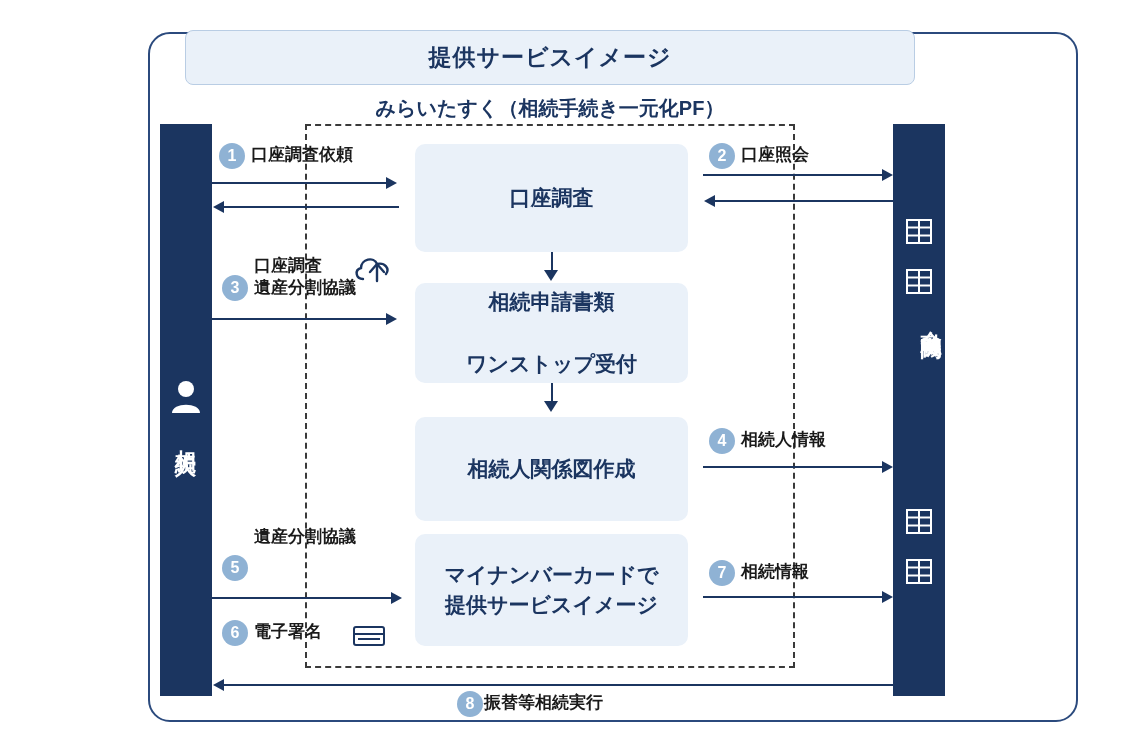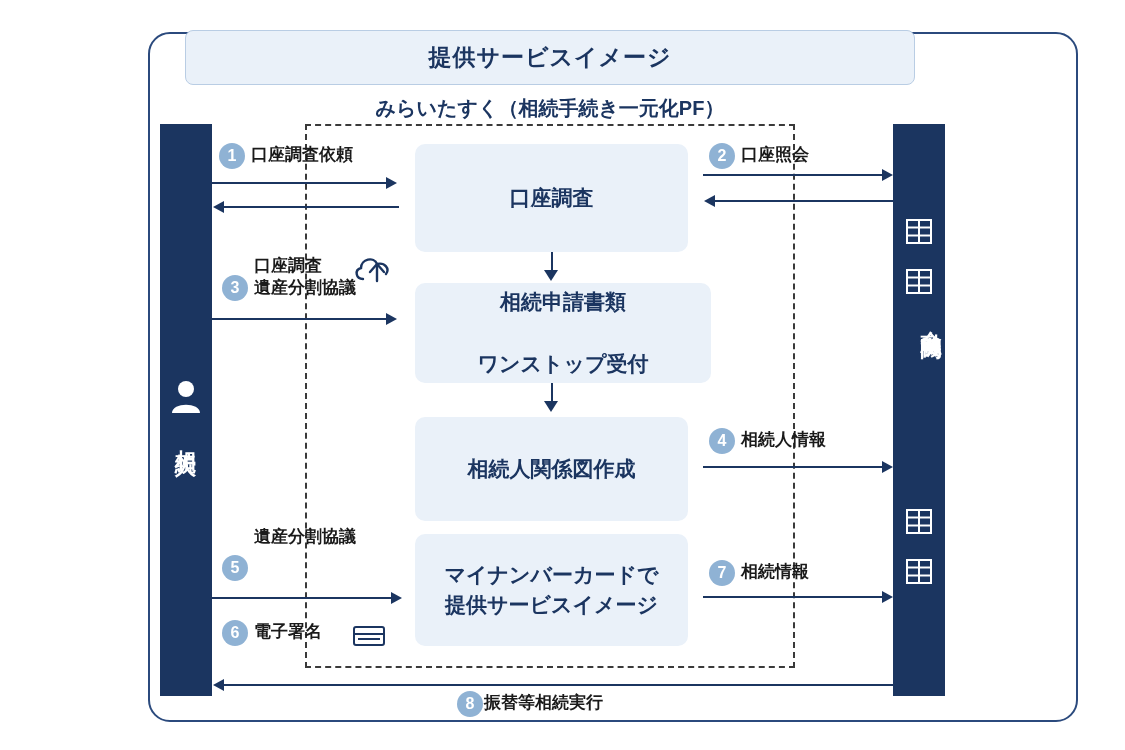--- a/index.html
+++ b/index.html
@@ -264,21 +264,21 @@
         <line x1="3" y1="11.5" x2="27" y2="11.5" stroke="#ffffff" stroke-width="2"></line>
         <line x1="3" y1="19.5" x2="27" y2="19.5" stroke="#ffffff" stroke-width="2"></line>
       </svg>
     </span>
   </div>
 
   <div class="proc-box" style="left:415px; top:144px; width:273px; height:108px;">
     <span>口座調査</span>
   </div>
 
-  <div class="proc-box" style="left:415px; top:283px; width:296px; height:100px; flex-direction:column;gap:31px;">
+  <div class="proc-box" style="left:415px; top:283px; width:273px; height:100px; flex-direction:column;gap:31px;">
     <span>相続申請書類</span>
     <span>ワンストップ受付</span>
   </div>
 
   <div class="proc-box" style="left:415px; top:417px; width:273px; height:104px;">
     <span>相続人関係図作成</span>
   </div>
 
   <div class="proc-box" style="left:415px; top:534px; width:273px; height:112px; flex-direction:column;">
     <span>マイナンバーカードで</span>

